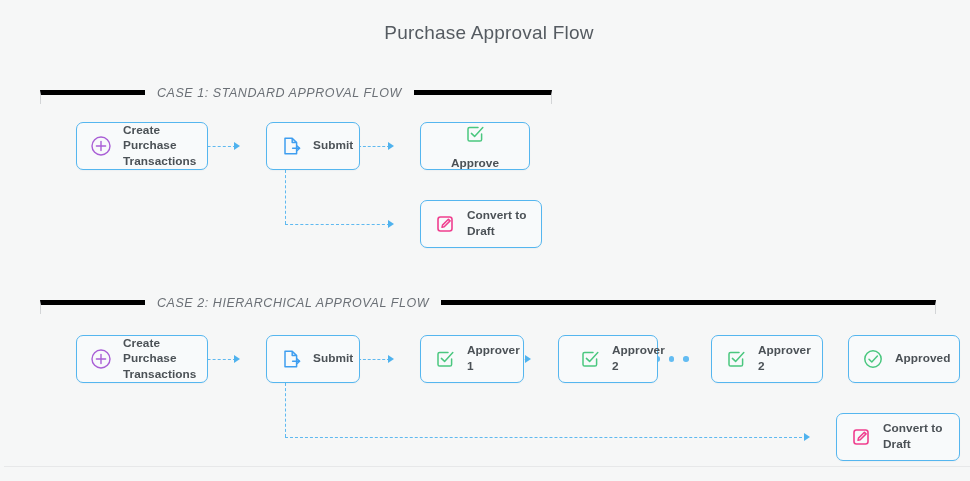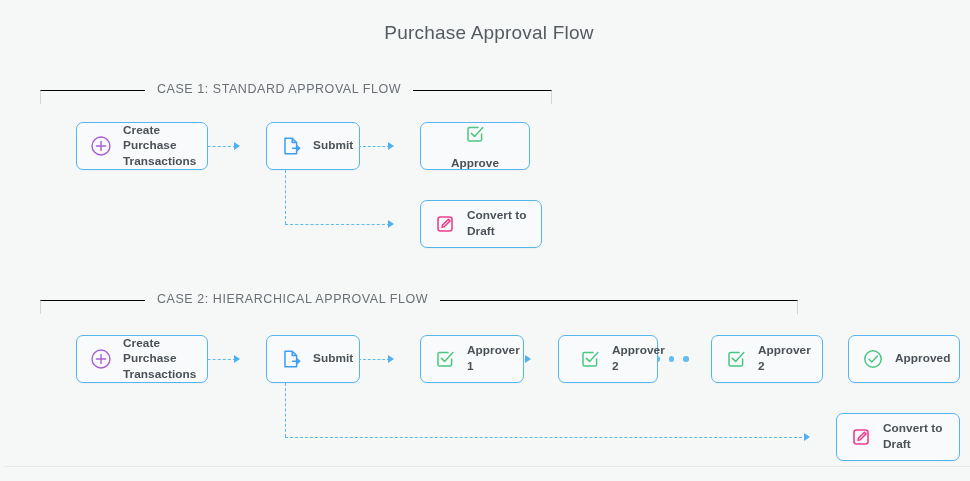--- a/index.html
+++ b/index.html
@@ -33,26 +33,27 @@
     font-size: 19px;
     font-weight: 400;
     letter-spacing: 0.2px;
     color: #555b61;
   }
 
   
   .group {
     position: absolute;
     box-sizing: border-box;
-    border-top: 1px solid #000000;
+    border-top: 5px solid #000000;
     border-left: 1px solid #d3d5d7;
     border-right: 1px solid #d3d5d7;
     border-bottom: none;
     height: 14px;
     pointer-events: none;
+    font-style: italic;
   }
   .group-label {
     position: absolute;
     top: -9px;
     background: #f6f7f7;
     padding: 0 12px;
     font-size: 12.5px;
     letter-spacing: 0.55px;
     color: #6b7076;
     white-space: nowrap;
@@ -129,21 +130,21 @@
 <body>
 
 <div id="canvas">
 
   <div class="page-title">Purchase Approval Flow</div>
 
   <div class="group" style="left:36px; top:90px; width:512px;">
     <span class="group-label" style="left:104px;">CASE 1: STANDARD APPROVAL FLOW</span>
   </div>
 
-  <div class="group" style="left:36px; top:300px; width:758px;">
+  <div class="group" style="left:36px; top:300px; width:896px;">
     <span class="group-label" style="left:104px;">CASE 2: HIERARCHICAL APPROVAL FLOW</span>
   </div>
 
   <div class="group-bottom-rule" style="left:0px; top:466px; width:970px;"></div>
 
   <div class="hline" style="left:178px; top:146px; width:54px;"></div>
   <div class="arrow" style="left:230px; top:141.5px;"></div>
 
   <div class="hline" style="left:330px; top:146px; width:56px;"></div>
   <div class="arrow" style="left:384px; top:141.5px;"></div>

